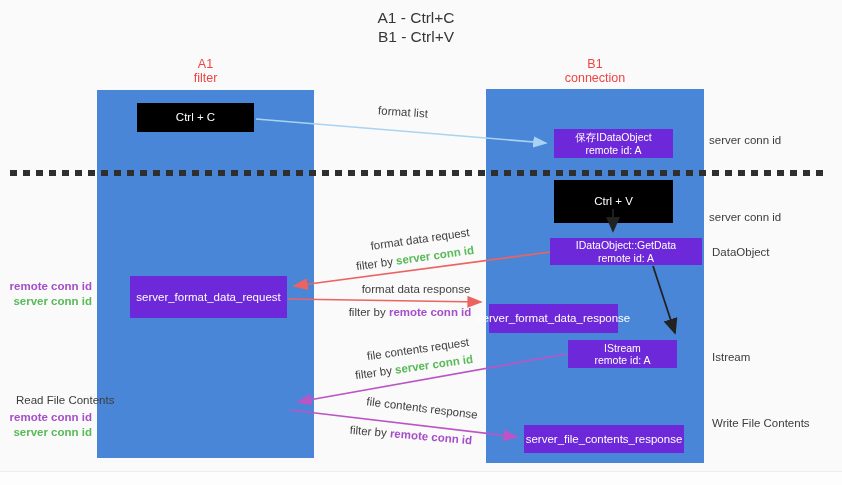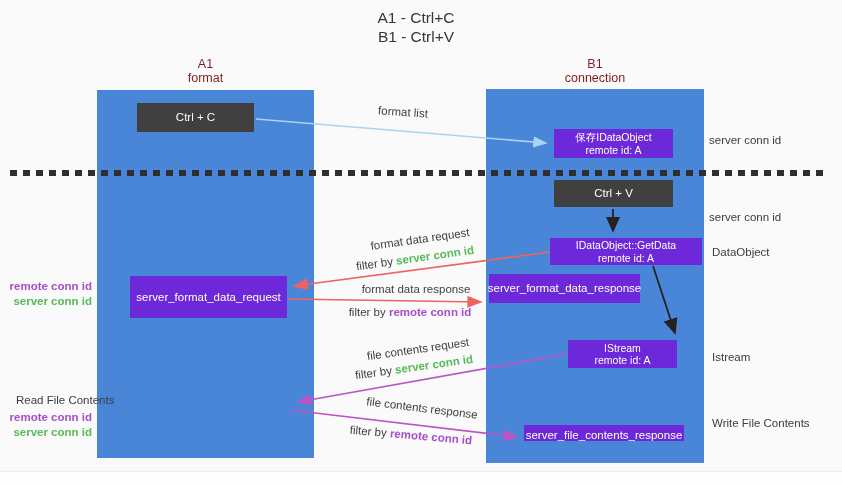--- a/index.html
+++ b/index.html
@@ -8,35 +8,35 @@
     background:#fafafa;
     font-family:"Liberation Sans","DejaVu Sans",sans-serif;
     color:#3c3c3c;
     padding-left:24px;
   }
   .abs{position:absolute;}
   
   .title{left:281px;top:8px;width:270px;text-align:center;
     font-size:15.5px;line-height:19px;color:#363636;}
   
-  .ll-hdr{text-align:center;font-size:12.5px;line-height:14px;color:#7f1d1d;}
+  .ll-hdr{text-align:center;font-size:12.5px;line-height:14px;color:#ef4444;}
   .hdr-left{left:97px;top:57px;width:217px;}
   .hdr-right{left:486px;top:57px;width:218px;}
   
   .col{background:#4a86d8;}
   .col-left{left:97px;top:90px;width:217px;height:368px;}
   .col-right{left:486px;top:89px;width:218px;height:374px;}
   
   .dots{left:10px;top:170px;width:816px;height:6px;z-index:4;
     background:repeating-linear-gradient(to right,#2f2f2f 0 7px,transparent 7px 13px);}
   
   .node{display:flex;flex-direction:column;align-items:center;justify-content:center;
     color:#fff;text-align:center;z-index:3;font-size:11.5px;line-height:12.5px;}
   .node.small{font-size:10.5px;}
-  .green{background:#404040;}
+  .green{background:#000000;}
   .orange{background:#6d28d9;}
   
   svg.arrows{left:0;top:0;z-index:5;pointer-events:none;}
   
   .lbl{font-size:11.5px;color:#414141;text-align:center;z-index:6;white-space:nowrap;}
   .lbl b.gid{color:#58ba58;font-weight:700;}
   .lbl b.pid{color:#a64ec9;font-weight:700;}
   
   .side{font-size:11.5px;line-height:14.5px;z-index:6;white-space:nowrap;}
   .side.rt{text-align:right;}
@@ -51,21 +51,21 @@
 
 <div id="stage">
 
   <div class="abs title">
     <div>A1 - Ctrl+C</div>
     <div>B1 - Ctrl+V</div>
   </div>
 
   <div class="abs ll-hdr hdr-left">
     <div>A1</div>
-    <div>format</div>
+    <div>filter</div>
   </div>
   <div class="abs ll-hdr hdr-right">
     <div>B1</div>
     <div>connection</div>
   </div>
 
   <div class="abs col col-left"></div>
   <div class="abs col col-right"></div>
 
   <div class="abs dots"></div>
@@ -76,35 +76,35 @@
     <span>Ctrl + C</span>
   </div>
   <div class="abs node orange" style="left:130px;top:276px;width:157px;height:42px;text-align:right;">
     <span>server_format_data_request</span>
   </div>
 
   <div class="abs node orange small" style="left:554px;top:129px;width:119px;height:29px;">
     <span>保存IDataObject</span>
     <span>remote id: A</span>
   </div>
-  <div class="abs node green" style="left:554px;top:180px;width:119px;height:27px;">
+  <div class="abs node green" style="left:554px;top:180px;width:119px;height:43px;">
     <span>Ctrl + V</span>
   </div>
   <div class="abs node orange small" style="left:550px;top:238px;width:152px;height:27px;">
     <span>IDataObject::GetData</span>
     <span>remote id: A</span>
   </div>
-  <div class="abs node orange" style="left:489px;top:274px;width:151px;height:29px;">
+  <div class="abs node orange" style="left:489px;top:304px;width:129px;height:29px;">
     <span>server_format_data_response</span>
   </div>
   <div class="abs node orange small" style="left:568px;top:340px;width:109px;height:28px;">
     <span>IStream</span>
     <span>remote id: A</span>
   </div>
-  <div class="abs node orange" style="left:524px;top:425px;width:160px;height:16px;justify-content:flex-end;">
+  <div class="abs node orange" style="left:524px;top:425px;width:160px;height:28px;">
     <span>server_file_contents_response</span>
   </div>
 
   <svg class="abs arrows" width="842" height="485" viewBox="0 0 842 485">
     <defs>
       <marker id="m-blue" markerWidth="10" markerHeight="8" refX="8" refY="3.5" orient="auto">
         <path d="M0,0 L9,3.5 L0,7 Z" fill="#a9d3f1"></path>
       </marker>
       <marker id="m-black" markerWidth="10" markerHeight="9" refX="8" refY="4" orient="auto">
         <path d="M0,0 L9,4 L0,8 Z" fill="#222222"></path>

